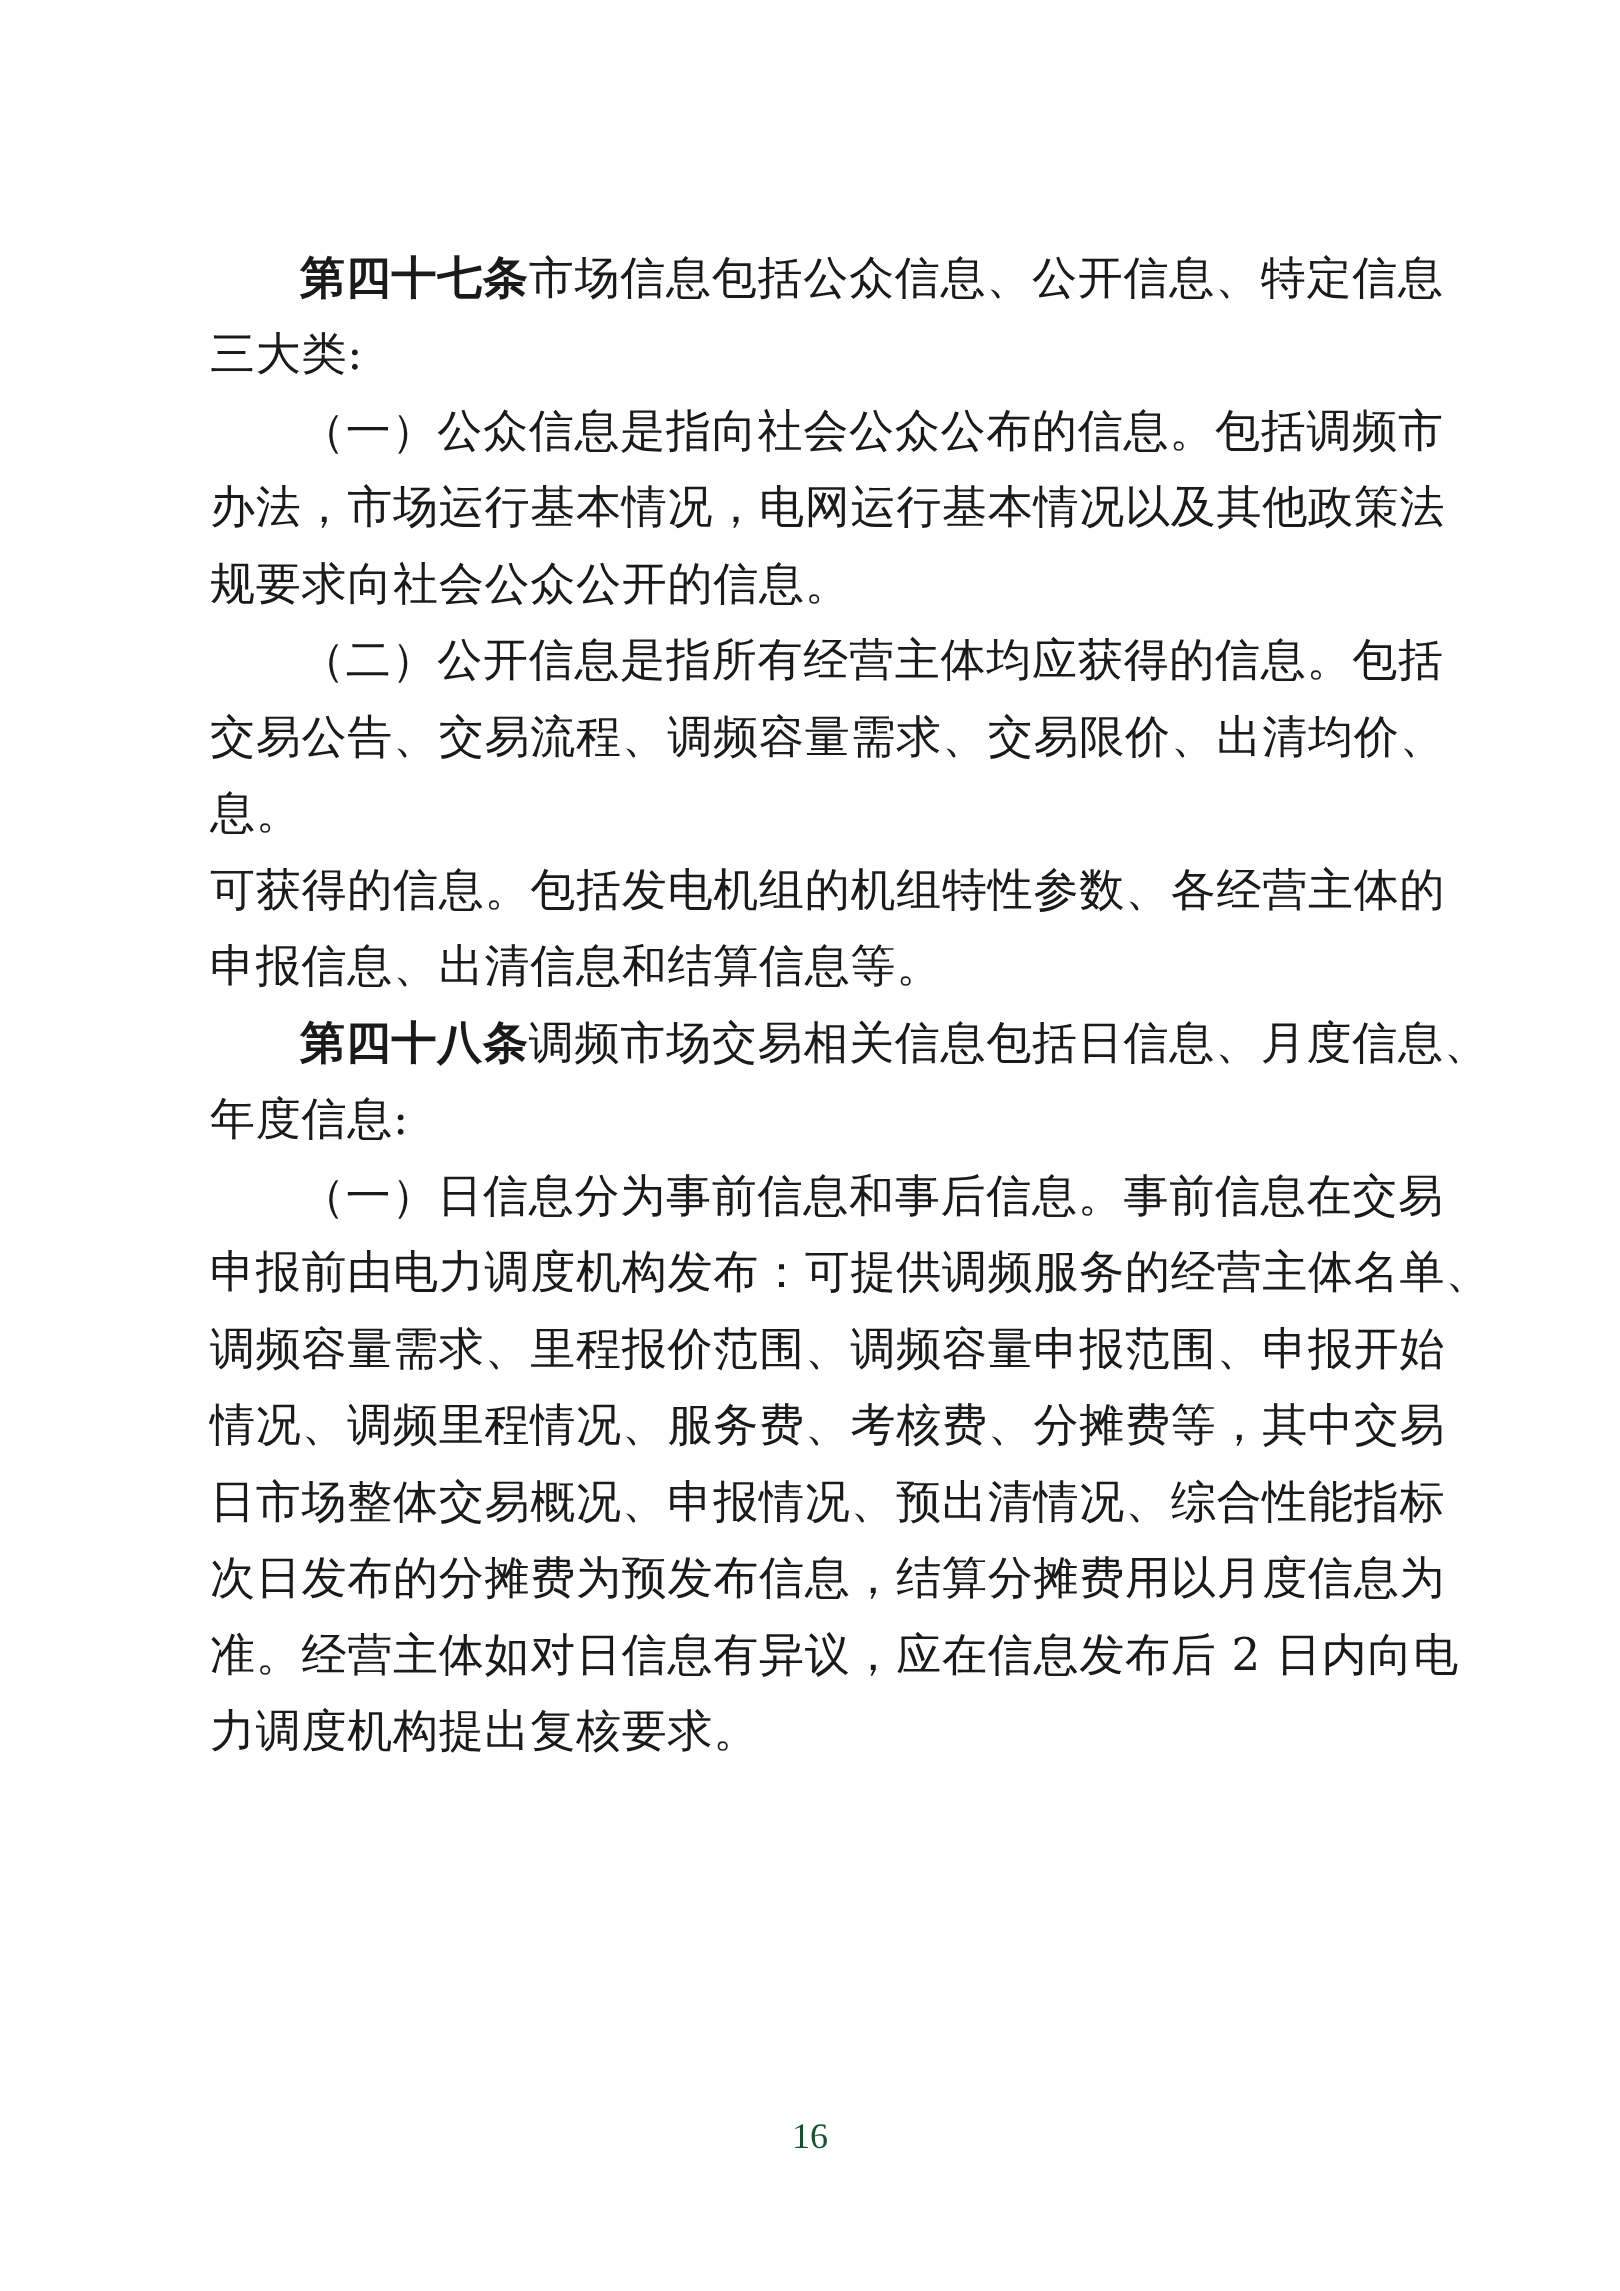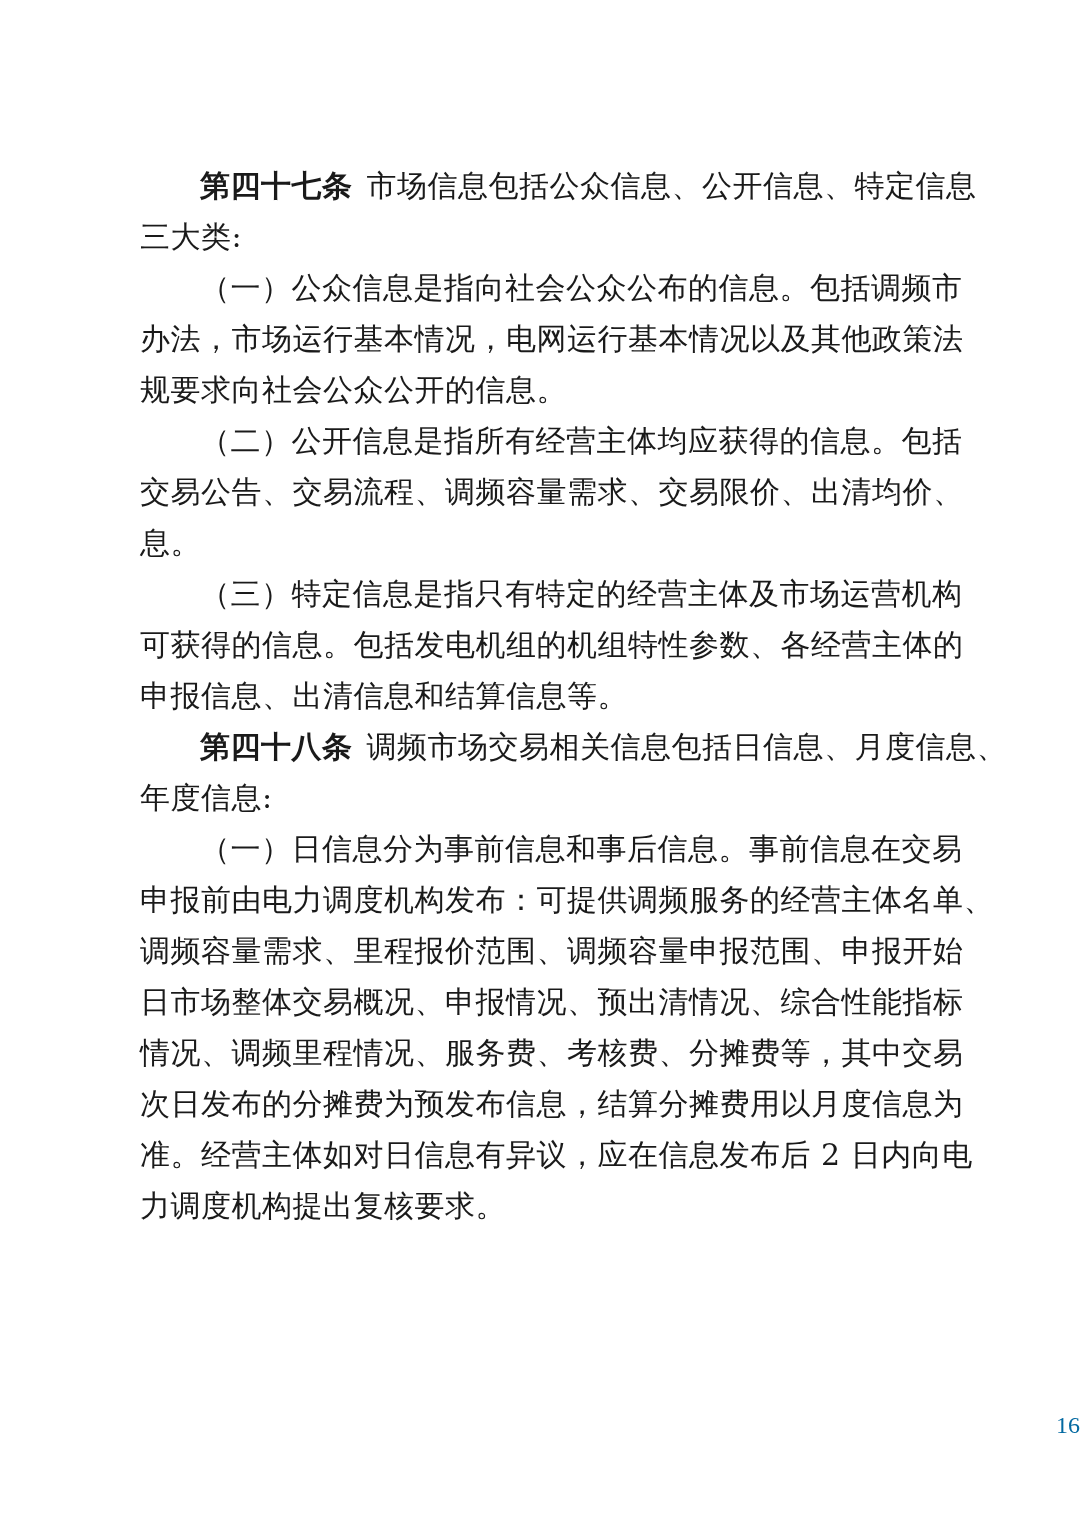--- a/index.html
+++ b/index.html
@@ -4,23 +4,23 @@
 <style>
   html, body { margin: 0; padding: 0; background: #ffffff; }
   body { width: 1080px; height: 1527px; position: relative; overflow: hidden;
          font-family: "DejaVu Serif", "Liberation Serif", serif; color: #1a1a1a; }
   .page { position: absolute; left: 140px; top: 160px; width: 800px; }
   .line { display: block; height: 51px; line-height: 51px; font-size: 30px;
           white-space: nowrap; text-align: justify; text-align-last: justify;
           letter-spacing: 0.5px; }
   .line.last { text-align-last: left; }
   .line.indent { padding-left: 60px; }
-  .art-num { font-weight: bold; margin-right: 14px; font-family: "DejaVu Sans", sans-serif; }
-  .page-number { position: absolute; top: 1412px; left: 0; width: 1080px; text-align: right;
-                 font-size: 24px; font-family: "Liberation Serif", serif; color: #0369a1; }
+  .art-num { font-weight: bold; font-family: "DejaVu Sans", sans-serif; }
+  .page-number { position: absolute; top: 1412px; left: 0; width: 1080px; text-align: center;
+                 font-size: 24px; font-family: "Liberation Serif", serif; color: #14532d; }
 </style>
 </head>
 <body>
 
 <div class="page">
 
   <div>
     <span class="line indent last"><span class="art-num">第四十七条</span><span>市场信息包括公众信息、公开信息、特定信息</span></span>
     <span class="line last">三大类:</span>
 
@@ -30,36 +30,35 @@
       <span class="line last">规要求向社会公众公开的信息。</span>
     </div>
 
     <div>
       <span class="line indent">（二）公开信息是指所有经营主体均应获得的信息。包括</span>
       <span class="line">交易公告、交易流程、调频容量需求、交易限价、出清均价、</span>
       <span class="line last">息。</span>
     </div>
 
     <div>
-      <span class="line indent">（三）特定信息是指只有特定的经营主体及市场运营机构</span>
       <span class="line">可获得的信息。包括发电机组的机组特性参数、各经营主体的</span>
       <span class="line last">申报信息、出清信息和结算信息等。</span>
     </div>
   </div>
 
   <div>
     <span class="line indent"><span class="art-num">第四十八条</span><span>调频市场交易相关信息包括日信息、月度信息、</span></span>
     <span class="line last">年度信息:</span>
 
     <div>
       <span class="line indent">（一）日信息分为事前信息和事后信息。事前信息在交易</span>
       <span class="line">申报前由电力调度机构发布：可提供调频服务的经营主体名单、</span>
       <span class="line">调频容量需求、里程报价范围、调频容量申报范围、申报开始</span>
+      <span class="line">情况、调频里程情况、服务费、考核费、分摊费等，其中交易</span>
       <span class="line">日市场整体交易概况、申报情况、预出清情况、综合性能指标</span>
-      <span class="line">情况、调频里程情况、服务费、考核费、分摊费等，其中交易</span>
       <span class="line">次日发布的分摊费为预发布信息，结算分摊费用以月度信息为</span>
       <span class="line">准。经营主体如对日信息有异议，应在信息发布后 2 日内向电</span>
       <span class="line last">力调度机构提出复核要求。</span>
     </div>
   </div>
 </div>
 
 <div class="page-number">16</div>
 
 </body></html>

